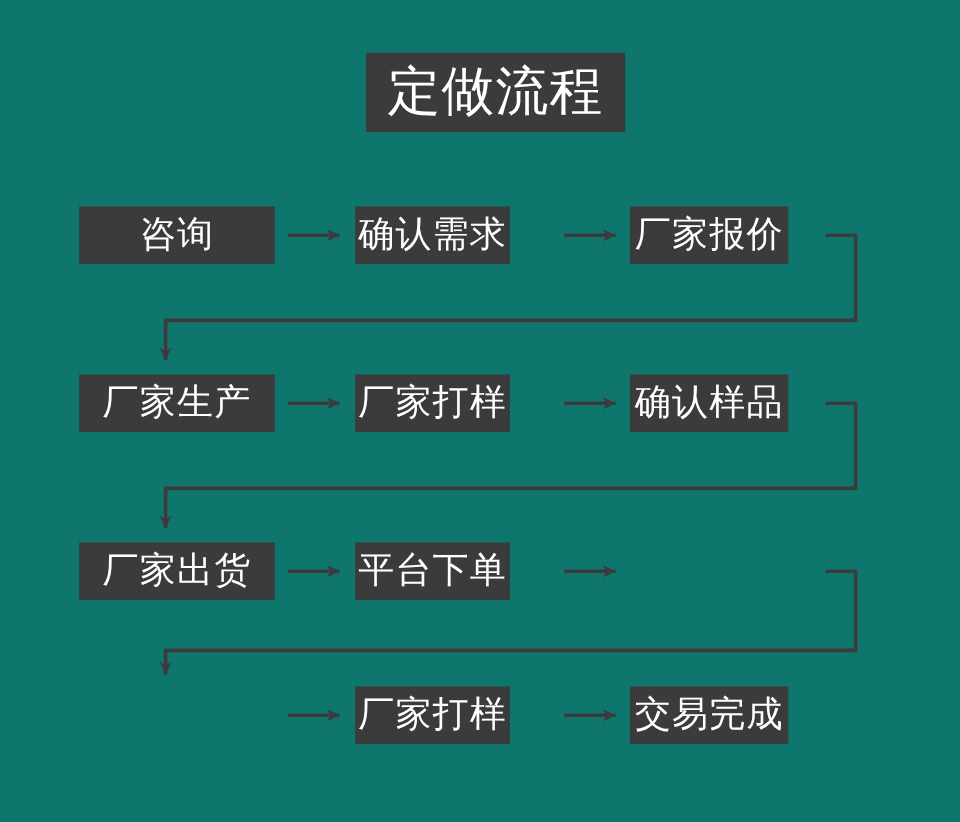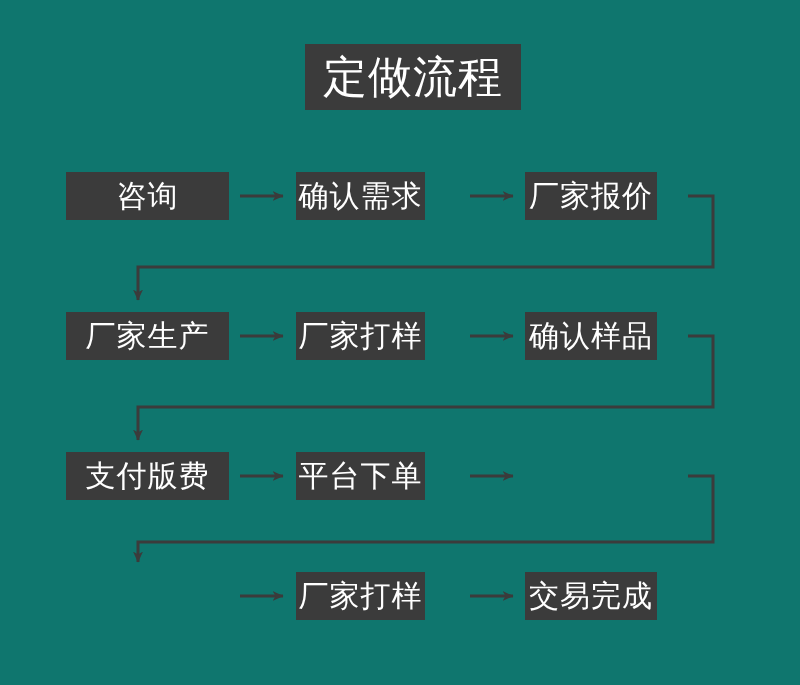--- a/index.html
+++ b/index.html
@@ -141,21 +141,21 @@
     <span class="node-label">厂家生产</span>
   </div>
   <div class="node flow-node col-1 row-1">
     <span class="node-label">厂家打样</span>
   </div>
   <div class="node flow-node col-2 row-1">
     <span class="node-label">确认样品</span>
   </div>
 
   <div class="node flow-node col-0 row-2">
-    <span class="node-label">支付版费</span>
+    <span class="node-label">厂家出货</span>
   </div>
   <div class="node flow-node col-1 row-2">
     <span class="node-label">平台下单</span>
   </div>
 
   <div class="node flow-node col-1 row-3">
     <span class="node-label">厂家打样</span>
   </div>
   <div class="node flow-node col-2 row-3">
     <span class="node-label">交易完成</span>

